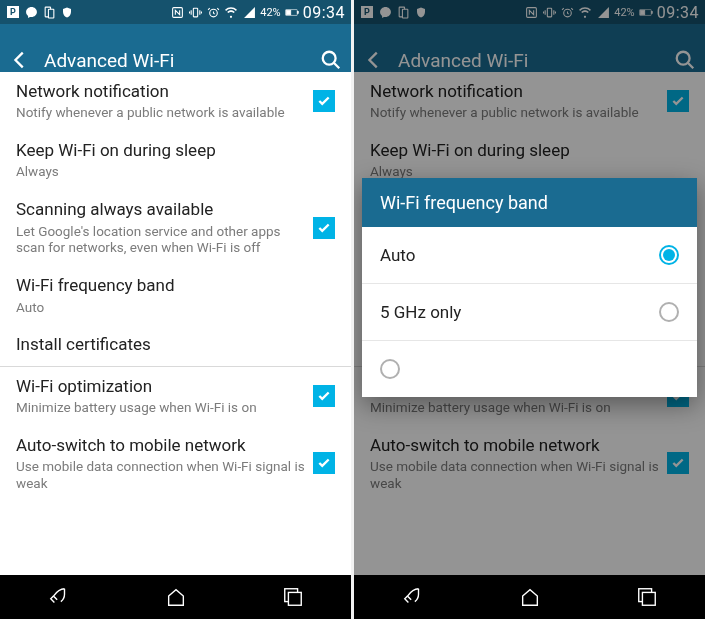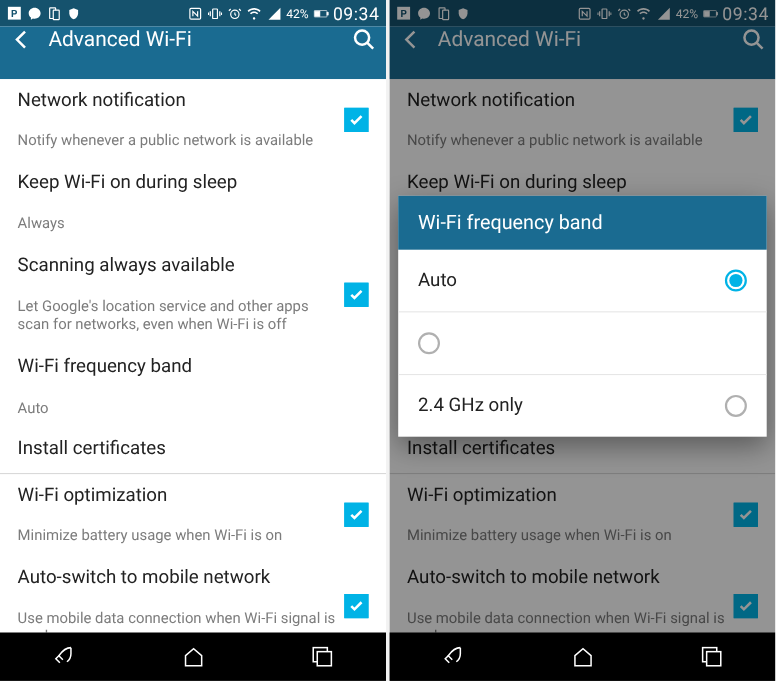--- a/index.html
+++ b/index.html
@@ -31,37 +31,37 @@
     font-size: 11px;
   }
   .status-left, .status-right { display: flex; align-items: center; gap: 4px; }
   .sb-icon { width: 14px; height: 14px; display:inline-flex; align-items:center; justify-content:center; }
   .sb-time { font-size: 16px; letter-spacing: .5px; }
   .action-bar {
     height: 48px;
     background: #1a6b91;
     color: #fff;
     display: flex;
-    align-items: flex-start;
+    align-items: flex-end;
     padding: 0 8px;
     gap: 12px;
   }
   .action-bar .title { font-size: 19px; font-weight: 400; flex: 1; }
   .ab-icon { width: 24px; height: 24px; display:inline-flex; align-items:center; justify-content:center; }
   .content { flex: 1; background: #fff; overflow: hidden; }
   .item {
     padding: 9px 16px;
     border-bottom: 1px solid rgba(0,0,0,0);
     display: flex;
     align-items: center;
     gap: 8px;
   }
   .item-text { flex: 1; }
   .item-title { font-size: 17px; color: #222; line-height: 1.25; }
-  .item-sub { font-size: 13.5px; color: #7c7c7c; line-height: 1.25; margin-top: 18px; }
+  .item-sub { font-size: 13.5px; color: #7c7c7c; line-height: 1.25; margin-top: 2px; }
   .divider { height: 1px; background: #d9d9d9; margin: 0 0; }
   .checkbox {
     width: 22px; height: 22px;
     border: 2px solid #00b3e6;
     background: #00b3e6;
     display: inline-flex; align-items: center; justify-content: center;
     color: #fff;
   }
   .nav-bar {
     height: 44px;
@@ -447,24 +447,24 @@
 
   <div class="scrim"></div>
 
   <div class="dialog">
     <div class="dialog-title">Wi-Fi frequency band</div>
     <div class="dialog-item">
       <span class="flex1">Auto</span>
       <span class="radio sel"></span>
     </div>
     <div class="dialog-item">
+      <span class="flex1">5 GHz only</span>
       <span class="radio"></span>
     </div>
     <div class="dialog-item">
-      <span class="flex1">2.4 GHz only</span>
       <span class="radio"></span>
     </div>
   </div>
 
   <div class="nav-bar">
     <span class="nav-btn">
         <svg width="26" height="22" viewBox="0 0 24 24" fill="none" stroke="#fff" stroke-width="1.5">
           <path d="M18 3v6c0 5-4 8-4 8M18 3c-3 0-7 1-12 8l4 4"></path>
           <path d="M6 11l-3 3 4 4"></path>
         </svg>

